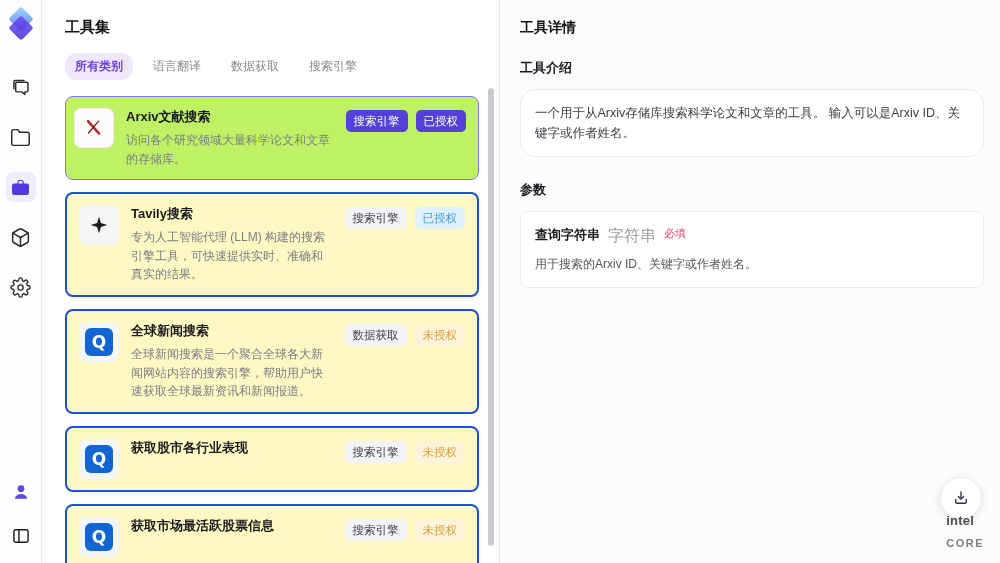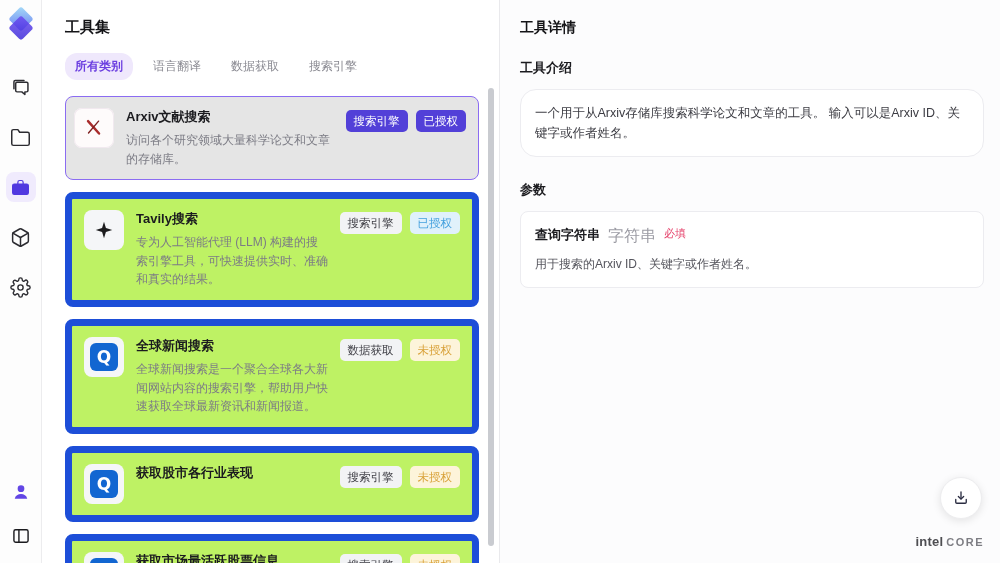--- a/index.html
+++ b/index.html
@@ -37,24 +37,24 @@
     padding:18px 0 0 23px; position:relative; flex-shrink:0;
   }
   .tools-title { font-size:15px; font-weight:bold; color:#141417; margin-bottom:16px; }
   .tabs { display:flex; align-items:center; gap:10px; margin-bottom:16px; }
   .tab {
     font-size:12px; color:#8a8a92; padding:5px 10px; border-radius:12px; cursor:pointer; white-space:nowrap;
   }
   .tab.active { background:#efe8fc; color:#6c3fe0; font-weight:bold; }
   .tool-list { width:414px; }
   .tool-card {
-    display:flex; align-items:flex-start; background:#bef264; border:7px solid #1d4ed8;
+    display:flex; align-items:flex-start; background:#fef9c3; border:2px solid #1d4ed8;
     border-radius:8px; padding:11px 12px; margin-bottom:12px; cursor:pointer;
   }
-  .tool-card.selected { background:#e5e5e5; border:1.5px solid #8b6cf2;padding-left:8px; }
+  .tool-card.selected { background:#bef264; border:1.5px solid #8b6cf2;padding-left:8px; }
   .tool-icon {
     width:40px; height:40px; border-radius:8px; background:#f5f6f8; flex-shrink:0;
     display:flex; align-items:center; justify-content:center; margin-right:12px;
   }
   .tool-icon.arxiv { background:#fefbfb; box-shadow:0 0 0 1px #f1e9ef inset; }
   .blue-sq {
     width:28px; height:28px; background:#1266d1; border-radius:6px; color:#fff;
     display:flex; align-items:center; justify-content:center;
     font-size:17px; font-weight:bold; font-family:"DejaVu Sans",sans-serif;
   }
@@ -93,22 +93,22 @@
   .param-type { font-size:16px; color:#9b9ba3; }
   .param-required { font-size:11px; color:#e5426b; }
   .param-desc { font-size:12px; color:#55555d; }
 
   .fab {
     position:absolute; right:18px; bottom:44px; width:42px; height:42px; border-radius:50%;
     background:#fff; border:1px solid #ededef; box-shadow:0 2px 8px rgba(0,0,0,.10);
     display:flex; align-items:center; justify-content:center; cursor:pointer;
   }
   .intel-brand {
-    position:absolute; right:16px; bottom:14px; display:flex; align-items:baseline; gap:3px;
-    color:#555; user-select:none;
+    position:absolute; right:16px; bottom:14px; display:flex; align-items:baseline; gap:9px;
+    color:#555; user-select:none;flex-direction:column;
   }
   .intel-word { font-size:13px; font-weight:bold; letter-spacing:.2px; color:#4e4e52; }
   .core-word  { font-size:11px; font-weight:600; letter-spacing:1.5px; color:#7d7d83; }
 </style>
 </head>
 <body>
 
 <div class="app">
 
   <div class="rail">

